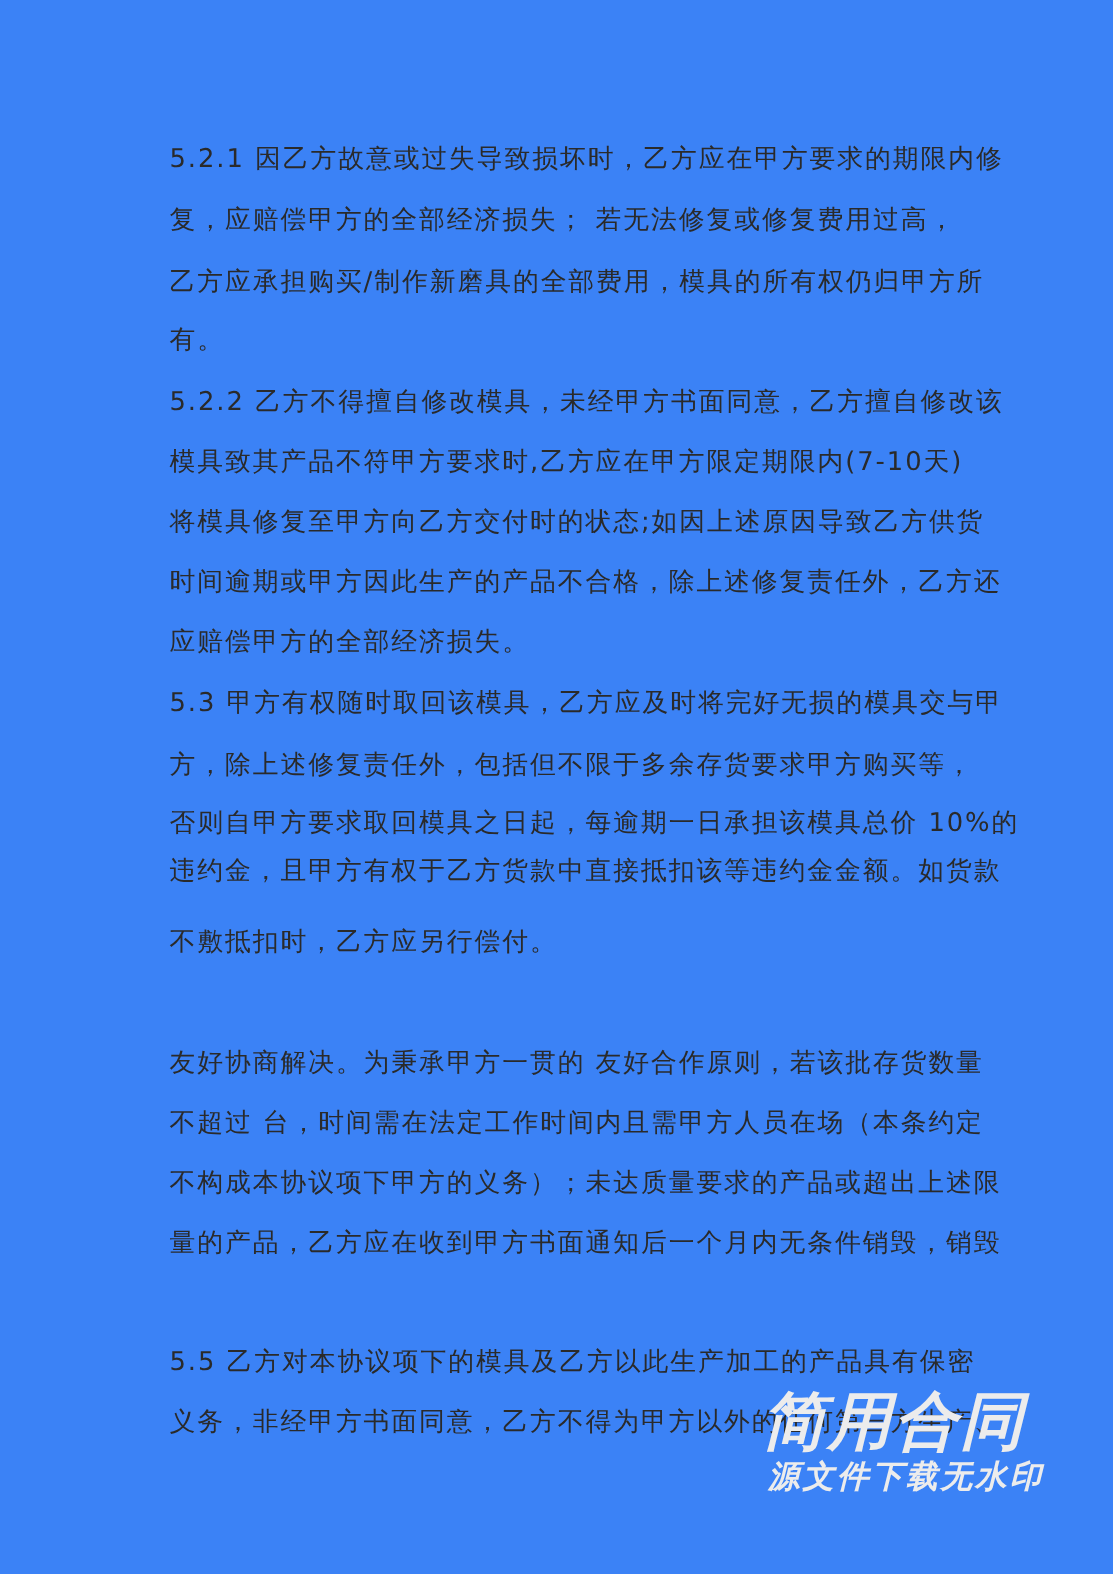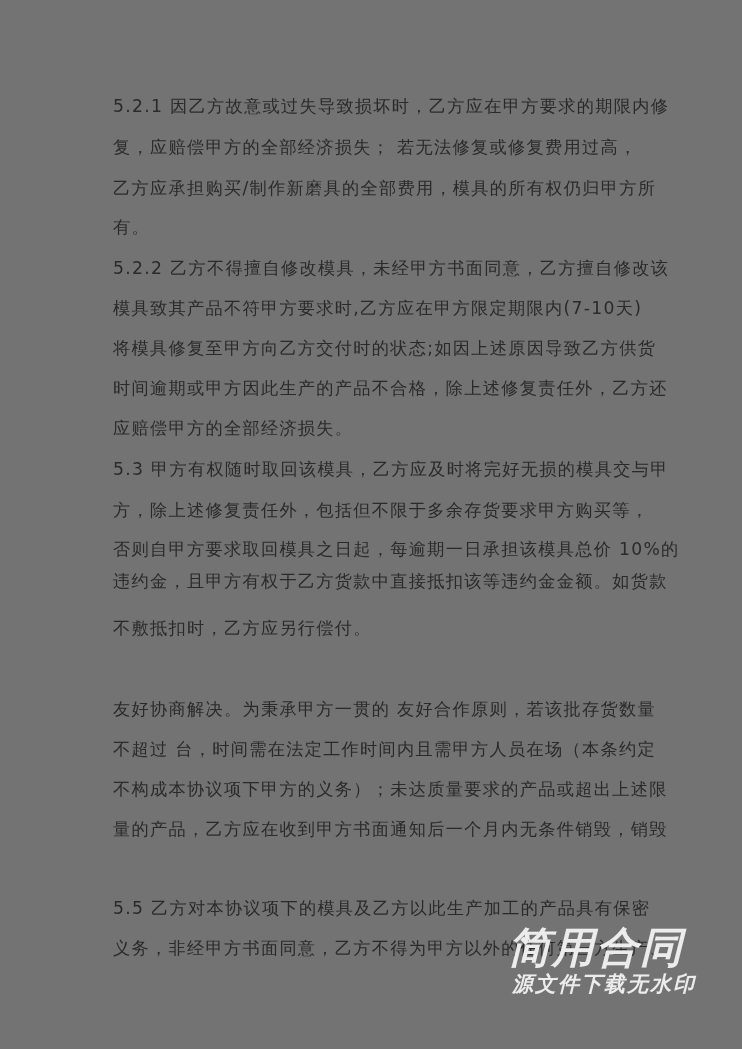--- a/index.html
+++ b/index.html
@@ -1,21 +1,21 @@
 <!DOCTYPE html>
 <html><head>
 <meta charset="utf-8">
 <style>
   html, body { margin: 0; padding: 0; }
   body {
     width: 742px; height: 1049px; background: #ffffff; position: relative; overflow: hidden;
     font-family: "DejaVu Sans", "Liberation Sans", sans-serif;
     color: #2a2a2a;
   }
-  .page { position: absolute; left: 0; top: 0; width: 742px; height: 1049px; background: #737373; }
+  .page { position: absolute; left: 0; top: 0; width: 742px; height: 1049px; background: #3b82f6; }
   .line {
     position: absolute; left: 113px; width: 520px;
     font-size: 17.2px; line-height: 22px; white-space: nowrap;
     letter-spacing: 1.3px;
   }
   .wm1 {
     position: absolute; left: 508px; top: 920px;
     font-size: 42px; font-weight: bold; font-style: italic;
     color: #ececec; letter-spacing: 2px; white-space: nowrap; text-align: center;
   }

